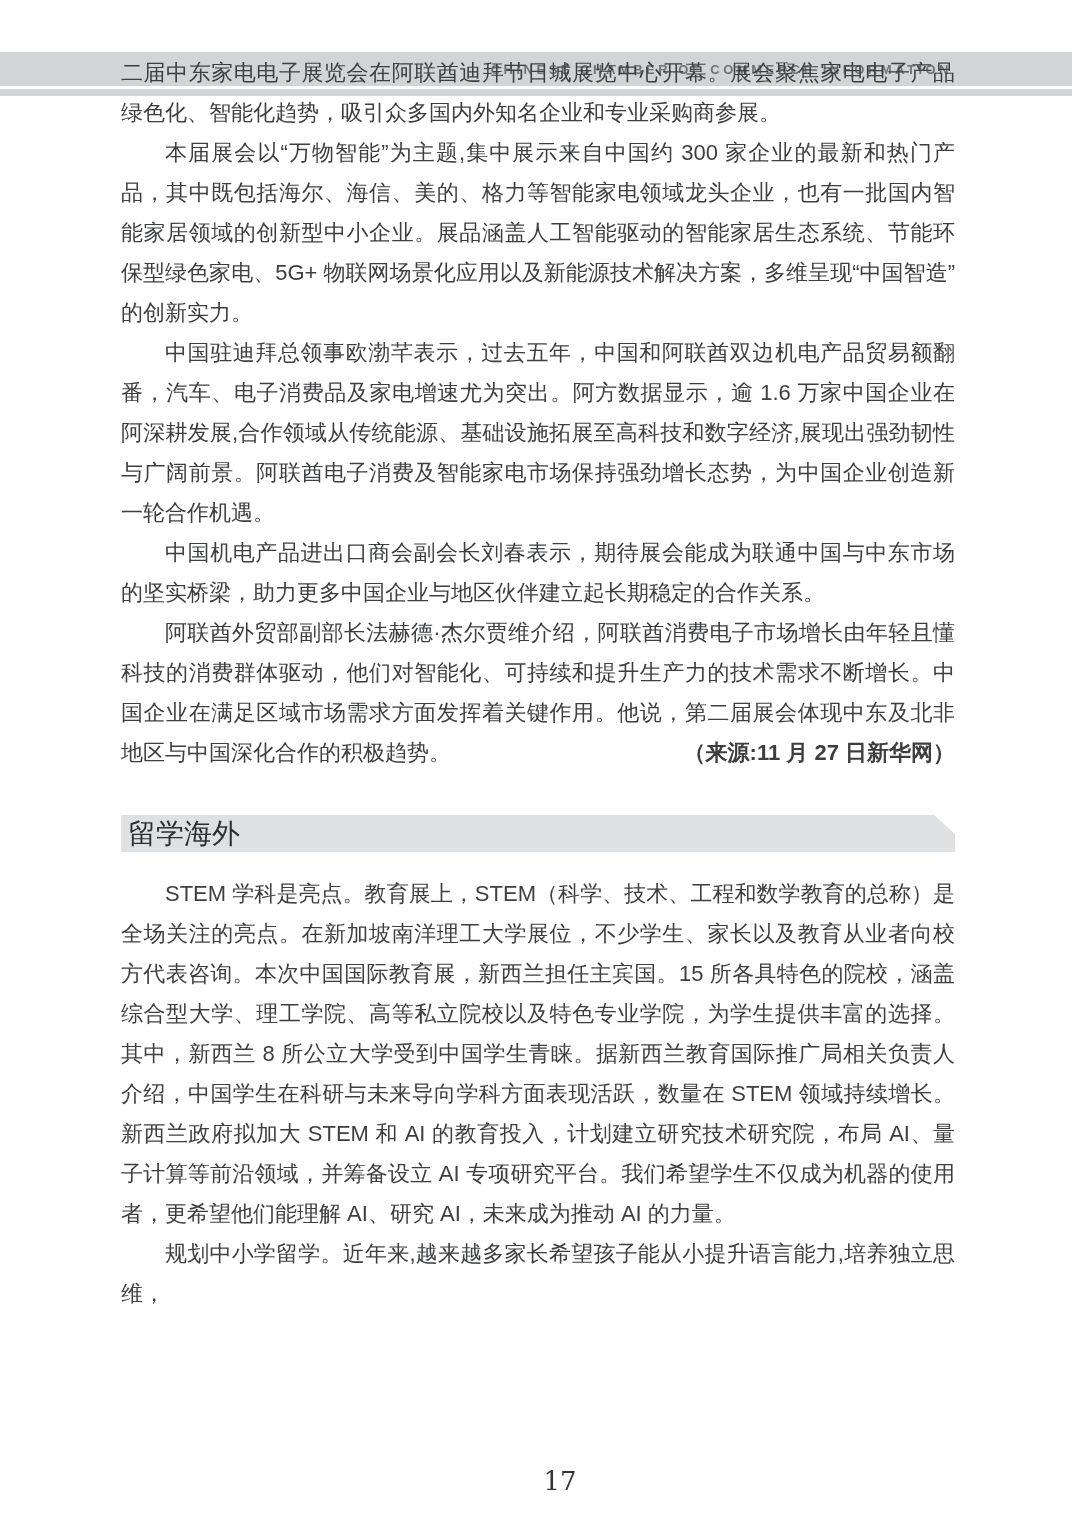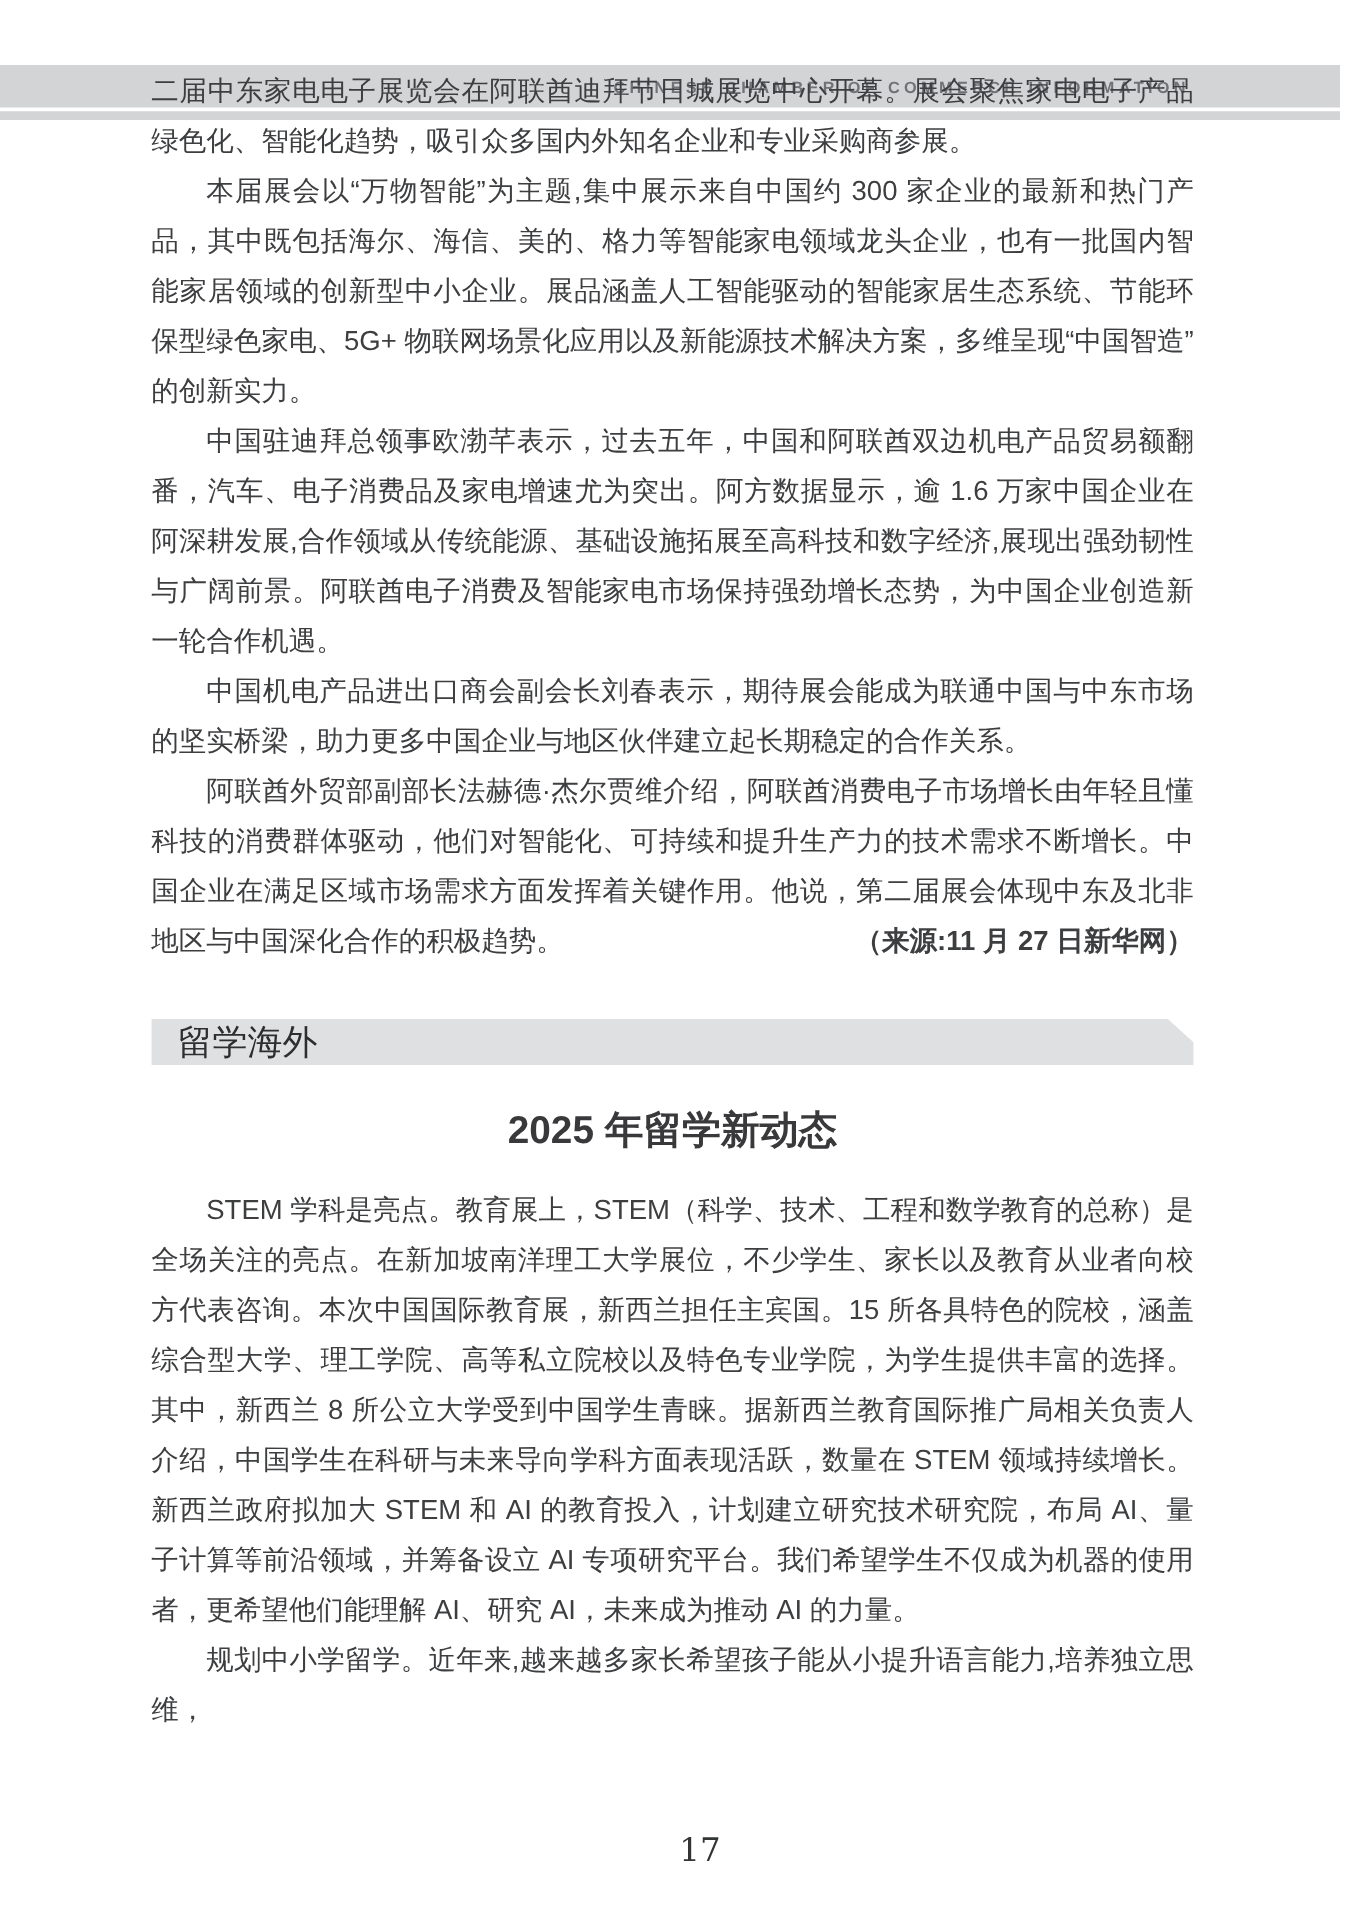--- a/index.html
+++ b/index.html
@@ -65,21 +65,21 @@
     height: 37px;
     background: var(--banner-gray, #dfe0e2);
     clip-path: polygon(0 0, calc(100% - 21px) 0, 100% 19px, 100% 100%, 0 100%);
     display: flex;
     align-items: center;
   }
   .section-banner-label {
     font-family: "DejaVu Serif", "Liberation Serif", serif;
     font-size: 28px;
     color: #2e2e30;
-    padding-left: 21px;
+    padding-left: 7px;
     line-height: 37px;
   }
 
   
   .article-title {
     margin: 30px 0 0 0;
     text-align: center;
     font-size: 31px;
     font-weight: bold;
     line-height: 44px;
@@ -118,21 +118,20 @@
         <p class="body-para indent">本届展会以“万物智能”为主题,集中展示来自中国约 300 家企业的最新和热门产品，其中既包括海尔、海信、美的、格力等智能家电领域龙头企业，也有一批国内智能家居领域的创新型中小企业。展品涵盖人工智能驱动的智能家居生态系统、节能环保型绿色家电、5G+ 物联网场景化应用以及新能源技术解决方案，多维呈现“中国智造”的创新实力。</p>
         <p class="body-para indent">中国驻迪拜总领事欧渤芊表示，过去五年，中国和阿联酋双边机电产品贸易额翻番，汽车、电子消费品及家电增速尤为突出。阿方数据显示，逾 1.6 万家中国企业在阿深耕发展,合作领域从传统能源、基础设施拓展至高科技和数字经济,展现出强劲韧性与广阔前景。阿联酋电子消费及智能家电市场保持强劲增长态势，为中国企业创造新一轮合作机遇。</p>
         <p class="body-para indent">中国机电产品进出口商会副会长刘春表示，期待展会能成为联通中国与中东市场的坚实桥梁，助力更多中国企业与地区伙伴建立起长期稳定的合作关系。</p>
         <p class="body-para indent">阿联酋外贸部副部长法赫德·杰尔贾维介绍，阿联酋消费电子市场增长由年轻且懂科技的消费群体驱动，他们对智能化、可持续和提升生产力的技术需求不断增长。中国企业在满足区域市场需求方面发挥着关键作用。他说，第二届展会体现中东及北非地区与中国深化合作的积极趋势。<span class="source-note">（来源:11 月 27 日新华网）</span></p>
       </section>
 
     <div class="section-banner">
       <span class="section-banner-label">留学海外</span>
     </div>
 
-    <h1 class="article-title">2025 年留学新动态</h1>
 
     <section class="article-block-2" id="article2-paragraphs">
         <p class="body-para indent"><strong class="para-lead">STEM 学科是亮点。</strong>教育展上，STEM（科学、技术、工程和数学教育的总称）是全场关注的亮点。在新加坡南洋理工大学展位，不少学生、家长以及教育从业者向校方代表咨询。本次中国国际教育展，新西兰担任主宾国。15 所各具特色的院校，涵盖综合型大学、理工学院、高等私立院校以及特色专业学院，为学生提供丰富的选择。其中，新西兰 8 所公立大学受到中国学生青睐。据新西兰教育国际推广局相关负责人介绍，中国学生在科研与未来导向学科方面表现活跃，数量在 STEM 领域持续增长。新西兰政府拟加大 STEM 和 AI 的教育投入，计划建立研究技术研究院，布局 AI、量子计算等前沿领域，并筹备设立 AI 专项研究平台。我们希望学生不仅成为机器的使用者，更希望他们能理解 AI、研究 AI，未来成为推动 AI 的力量。</p>
         <p class="body-para indent"><strong class="para-lead">规划中小学留学。</strong>近年来,越来越多家长希望孩子能从小提升语言能力,培养独立思维，</p>
       </section>
 
   </main>
 
   <footer>
     <div class="page-number">17</div>

